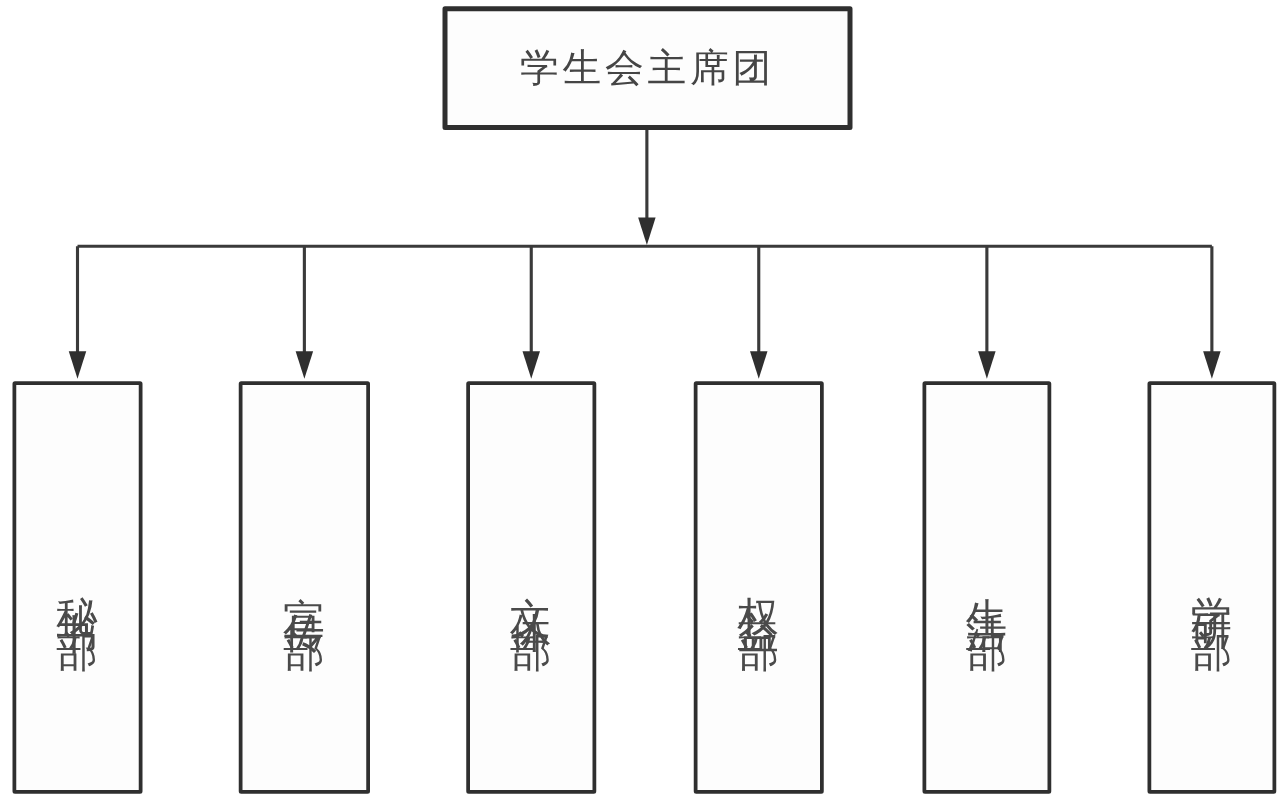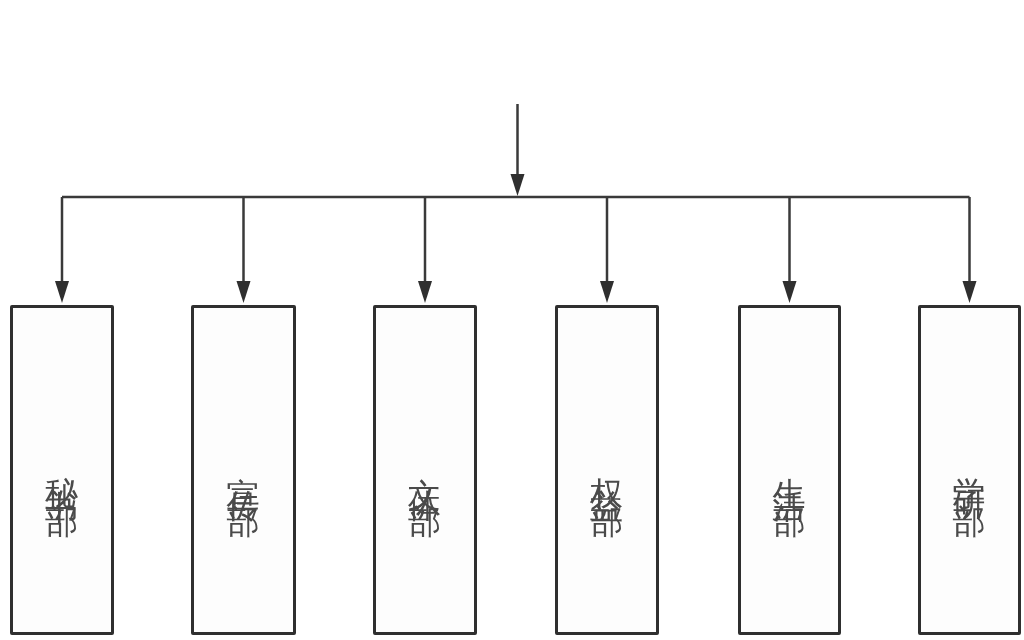--- a/index.html
+++ b/index.html
@@ -100,20 +100,23 @@
     <g>
       <line x1="789.5" y1="197" x2="789.5" y2="283"></line>
       <polygon points="789.5,303 782.5,281 796.5,281"></polygon>
     </g>
     <g>
       <line x1="969.5" y1="197" x2="969.5" y2="283"></line>
       <polygon points="969.5,303 962.5,281 976.5,281"></polygon>
     </g>
   </svg>
 
+  <div class="node root-node">
+    <span class="root-label">学生会主席团</span>
+  </div>
 
   <div class="node dept-node d1">
     <span class="dept-label">秘书部</span>
   </div>
 
   <div class="node dept-node d2">
     <span class="dept-label">宣传部</span>
   </div>
 
   <div class="node dept-node d3">

